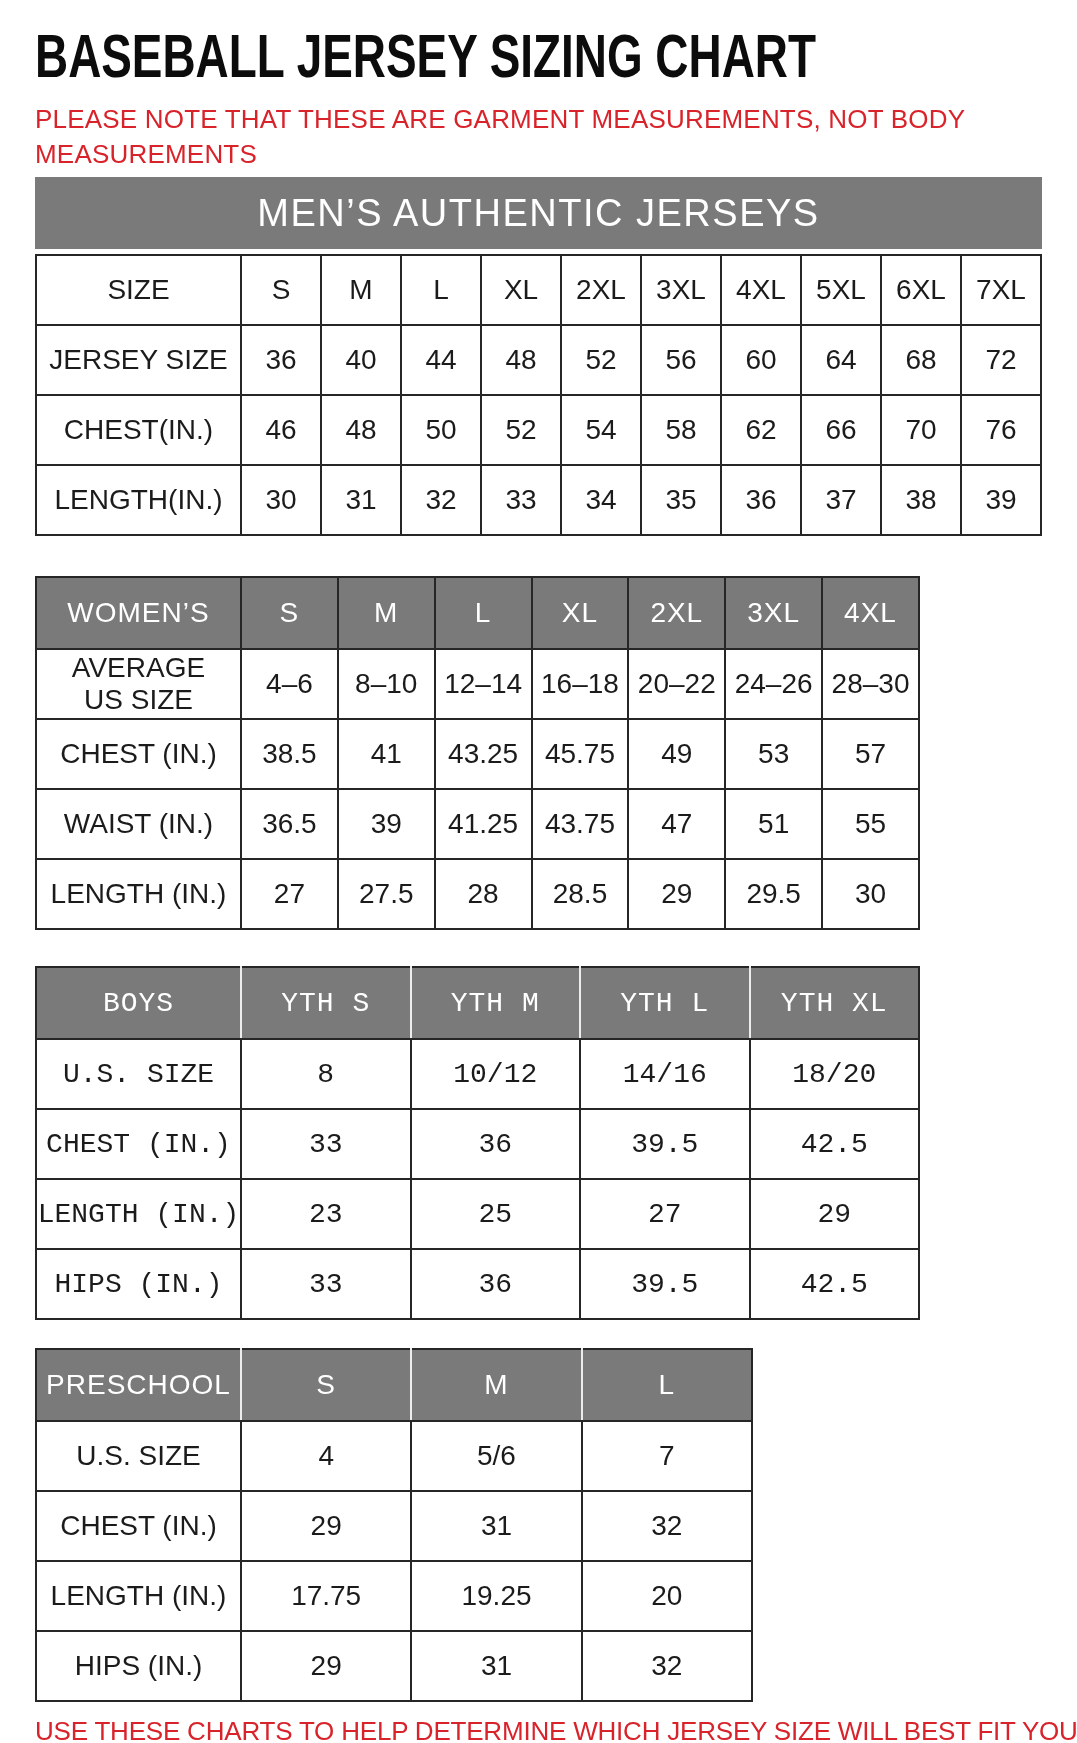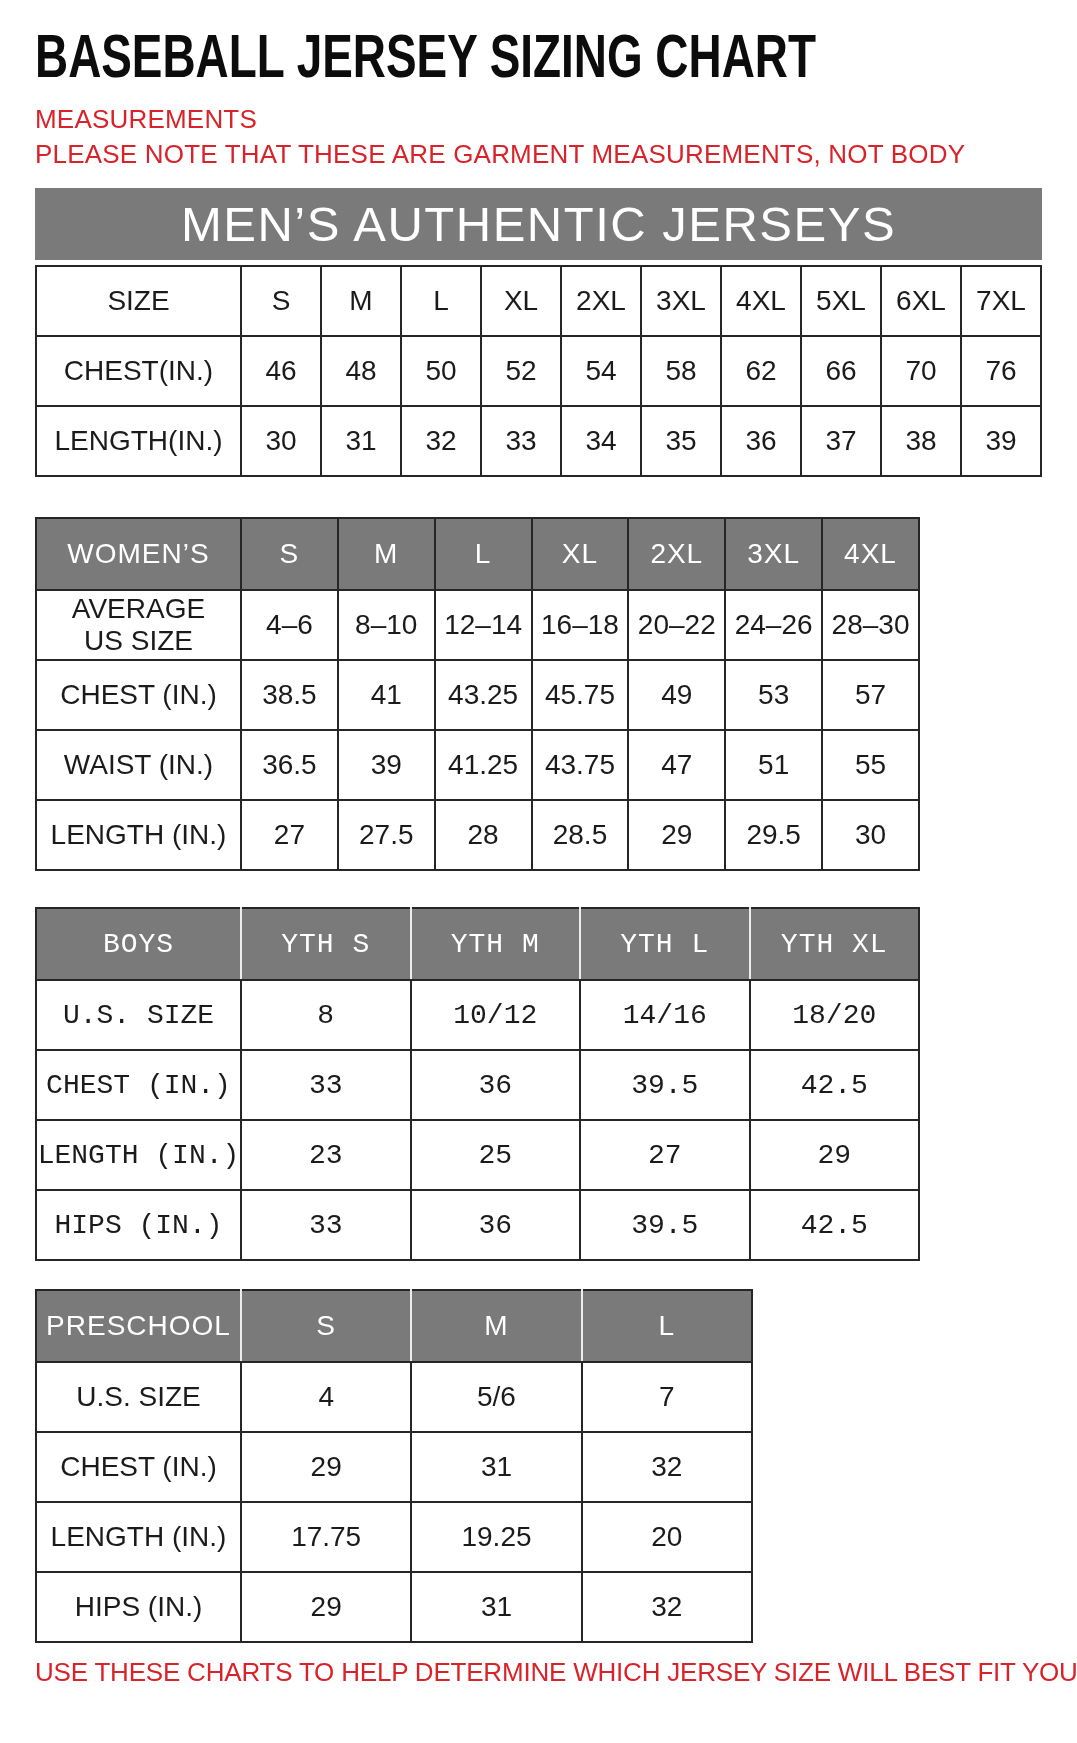--- a/index.html
+++ b/index.html
@@ -20,23 +20,23 @@
 
   .title{
     margin:0;color:#0c0c0c;font-weight:700;font-size:62px;line-height:60px;
     letter-spacing:0;white-space:nowrap;
     transform:scaleX(0.74);transform-origin:left center;
   }
   .note{margin:16px 0 0 0;color:var(--accent-red);font-size:26px;line-height:35px;letter-spacing:0.2px;}
   .note .note-line{display:block;}
 
   .banner{
-    margin-top:16px;width:1007px;height:72px;background:var(--header-gray);
+    margin-top:5px;width:1007px;height:72px;background:var(--header-gray);
     color:var(--header-text);display:flex;align-items:center;justify-content:center;
-    font-size:49px;letter-spacing:1.5px;white-space:nowrap;
+    font-size:38px;letter-spacing:1.5px;white-space:nowrap;
   }
 
   table{border-collapse:collapse;table-layout:fixed;}
   td,th{
     border:2px solid var(--border-dark);
     height:70px;text-align:center;vertical-align:middle;
     font-size:28px;font-weight:400;color:var(--text-dark);padding:0;
     white-space:pre-line;
   }
   thead th{
@@ -58,22 +58,22 @@
   }
 </style>
 </head>
 <body>
 
 <div class="page">
 
   <h1 class="title">BASEBALL JERSEY SIZING CHART</h1>
 
   <p class="note">
+    <span class="note-line">PLEASE NOTE THAT THESE ARE GARMENT MEASUREMENTS, NOT BODY</span>
     <span class="note-line">MEASUREMENTS</span>
-    <span class="note-line">PLEASE NOTE THAT THESE ARE GARMENT MEASUREMENTS, NOT BODY</span>
   </p>
 
   <section>
     <div class="banner">MEN’S AUTHENTIC JERSEYS</div>
     <table class="mens-table">
       <colgroup>
           <col class="label-col">
         </colgroup>
       <tbody>
           <tr>
@@ -83,20 +83,33 @@
             <td>L</td>
             <td>XL</td>
             <td>2XL</td>
             <td>3XL</td>
             <td>4XL</td>
             <td>5XL</td>
             <td>6XL</td>
             <td>7XL</td>
           </tr>
           <tr>
+            <td>JERSEY SIZE</td>
+            <td>36</td>
+            <td>40</td>
+            <td>44</td>
+            <td>48</td>
+            <td>52</td>
+            <td>56</td>
+            <td>60</td>
+            <td>64</td>
+            <td>68</td>
+            <td>72</td>
+          </tr>
+          <tr>
             <td>CHEST(IN.)</td>
             <td>46</td>
             <td>48</td>
             <td>50</td>
             <td>52</td>
             <td>54</td>
             <td>58</td>
             <td>62</td>
             <td>66</td>
             <td>70</td>

